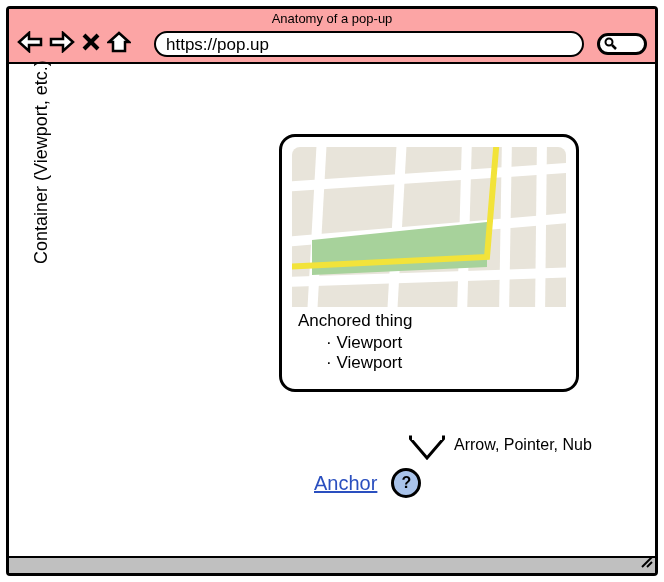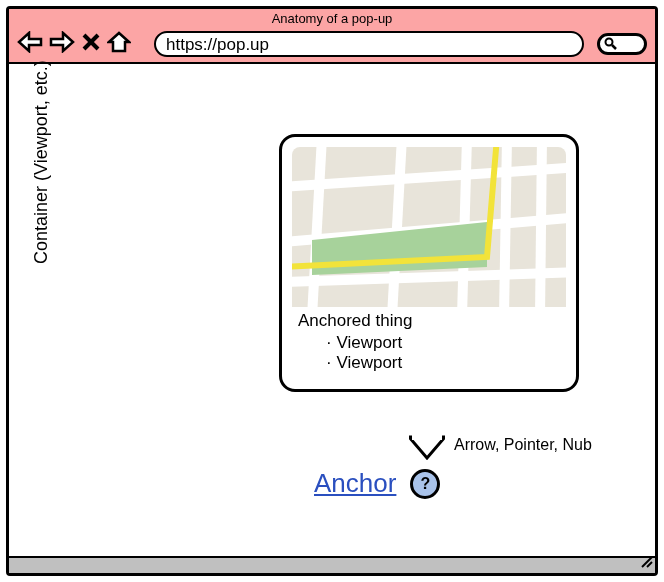--- a/index.html
+++ b/index.html
@@ -121,21 +121,21 @@
     position: absolute;
     left: 305px;
     top: 404px;
     display: flex;
     align-items: center;
     gap: 14px;
   }
   .anchor-link {
     color: #2a4fbf;
     text-decoration: underline;
-    font-size: 26px;
+    font-size: 20px;
   }
   .help {
     width: 30px;
     height: 30px;
     border: 3px solid #000;
     border-radius: 50%;
     background: #a9c3ea;
     display: flex;
     align-items: center;
     justify-content: center;

